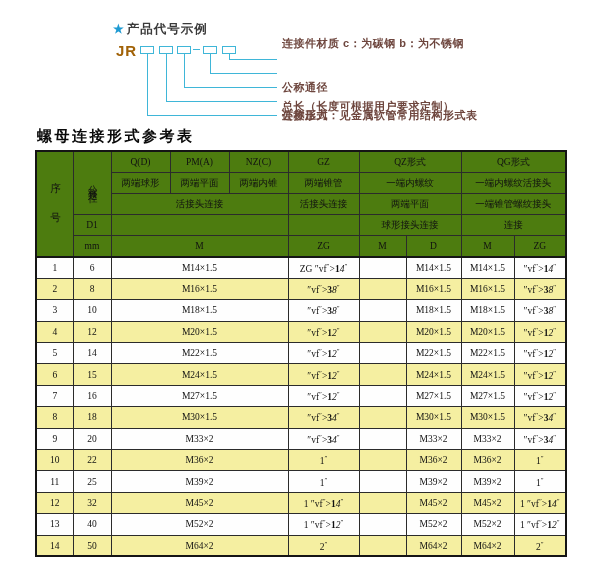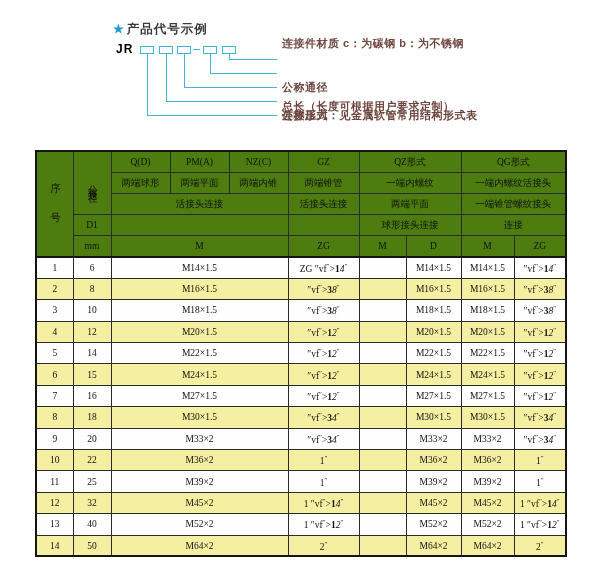--- a/index.html
+++ b/index.html
@@ -2,22 +2,22 @@
 <html><head>
 <meta charset="utf-8">
 <style>
   html,body{margin:0;padding:0;background:#fff;}
   .page{position:relative;width:600px;height:567px;background:#fff;overflow:hidden;
         font-family:"Liberation Sans",sans-serif;border-radius:26px;}
   
   .diagram-title{position:absolute;left:113px;top:21px;font-size:12.5px;font-weight:bold;
         color:#3a3a3a;letter-spacing:1px;}
   .diagram-title .star{color:#1e9ad2;margin-right:2px;font-size:12px;}
-  .jr{position:absolute;left:116px;top:42px;font-size:12px;font-weight:bold;
-        color:#000000;font-family:"Liberation Sans",sans-serif;letter-spacing:1px;}
+  .jr{position:absolute;left:116px;top:42px;font-size:15px;font-weight:bold;
+        color:#a16207;font-family:"Liberation Sans",sans-serif;letter-spacing:1px;}
   .cbox{position:absolute;top:46px;width:14px;height:8px;border:1.5px solid #3fb6d8;
         background:#fff;box-sizing:border-box;}
   .cdash{position:absolute;top:49px;width:7px;height:0;border-top:1.5px solid #3fb6d8;}
   .vline{position:absolute;width:0;border-left:1.3px solid #3fb6d8;}
   .hline{position:absolute;height:0;border-top:1.3px solid #3fb6d8;}
   .ann-label{position:absolute;left:282px;font-size:11px;font-weight:bold;color:#6e463e;
         white-space:nowrap;letter-spacing:0.5px;}
   
   .tbl-title{position:absolute;left:37px;top:127px;font-size:15px;font-weight:bold;color:#0a0a0a;
         font-family:"Liberation Serif","DejaVu Serif",serif;letter-spacing:2.5px;}
@@ -64,20 +64,21 @@
   <div class="hline" style="left:166px;top:101px;width:111px;"></div>
   <div class="vline" style="left:147px;top:54px;height:61px;"></div>
   <div class="hline" style="left:147px;top:115px;width:130px;"></div>
 
   <div class="ann-label" style="top:36px;">连接件材质  c：为碳钢  b：为不锈钢</div>
   <div class="ann-label" style="top:66px;margin-top:33px;">总长（长度可根据用户要求定制）</div>
   <div class="ann-label" style="top:80px;">公称通径</div>
   <div class="ann-label" style="top:108px;">公称压力</div>
   <div class="ann-label" style="top:108px;">连接形式：见金属软管常用结构形式表</div>
 
+  <div class="tbl-title">螺母连接形式参考表</div>
 
   <table class="tbl">
     <colgroup>
       <col style="width:37px">
         <col style="width:38px">
         <col style="width:59px">
         <col style="width:59px">
       <col style="width:59px">
         <col style="width:71px">
         <col style="width:47px">

